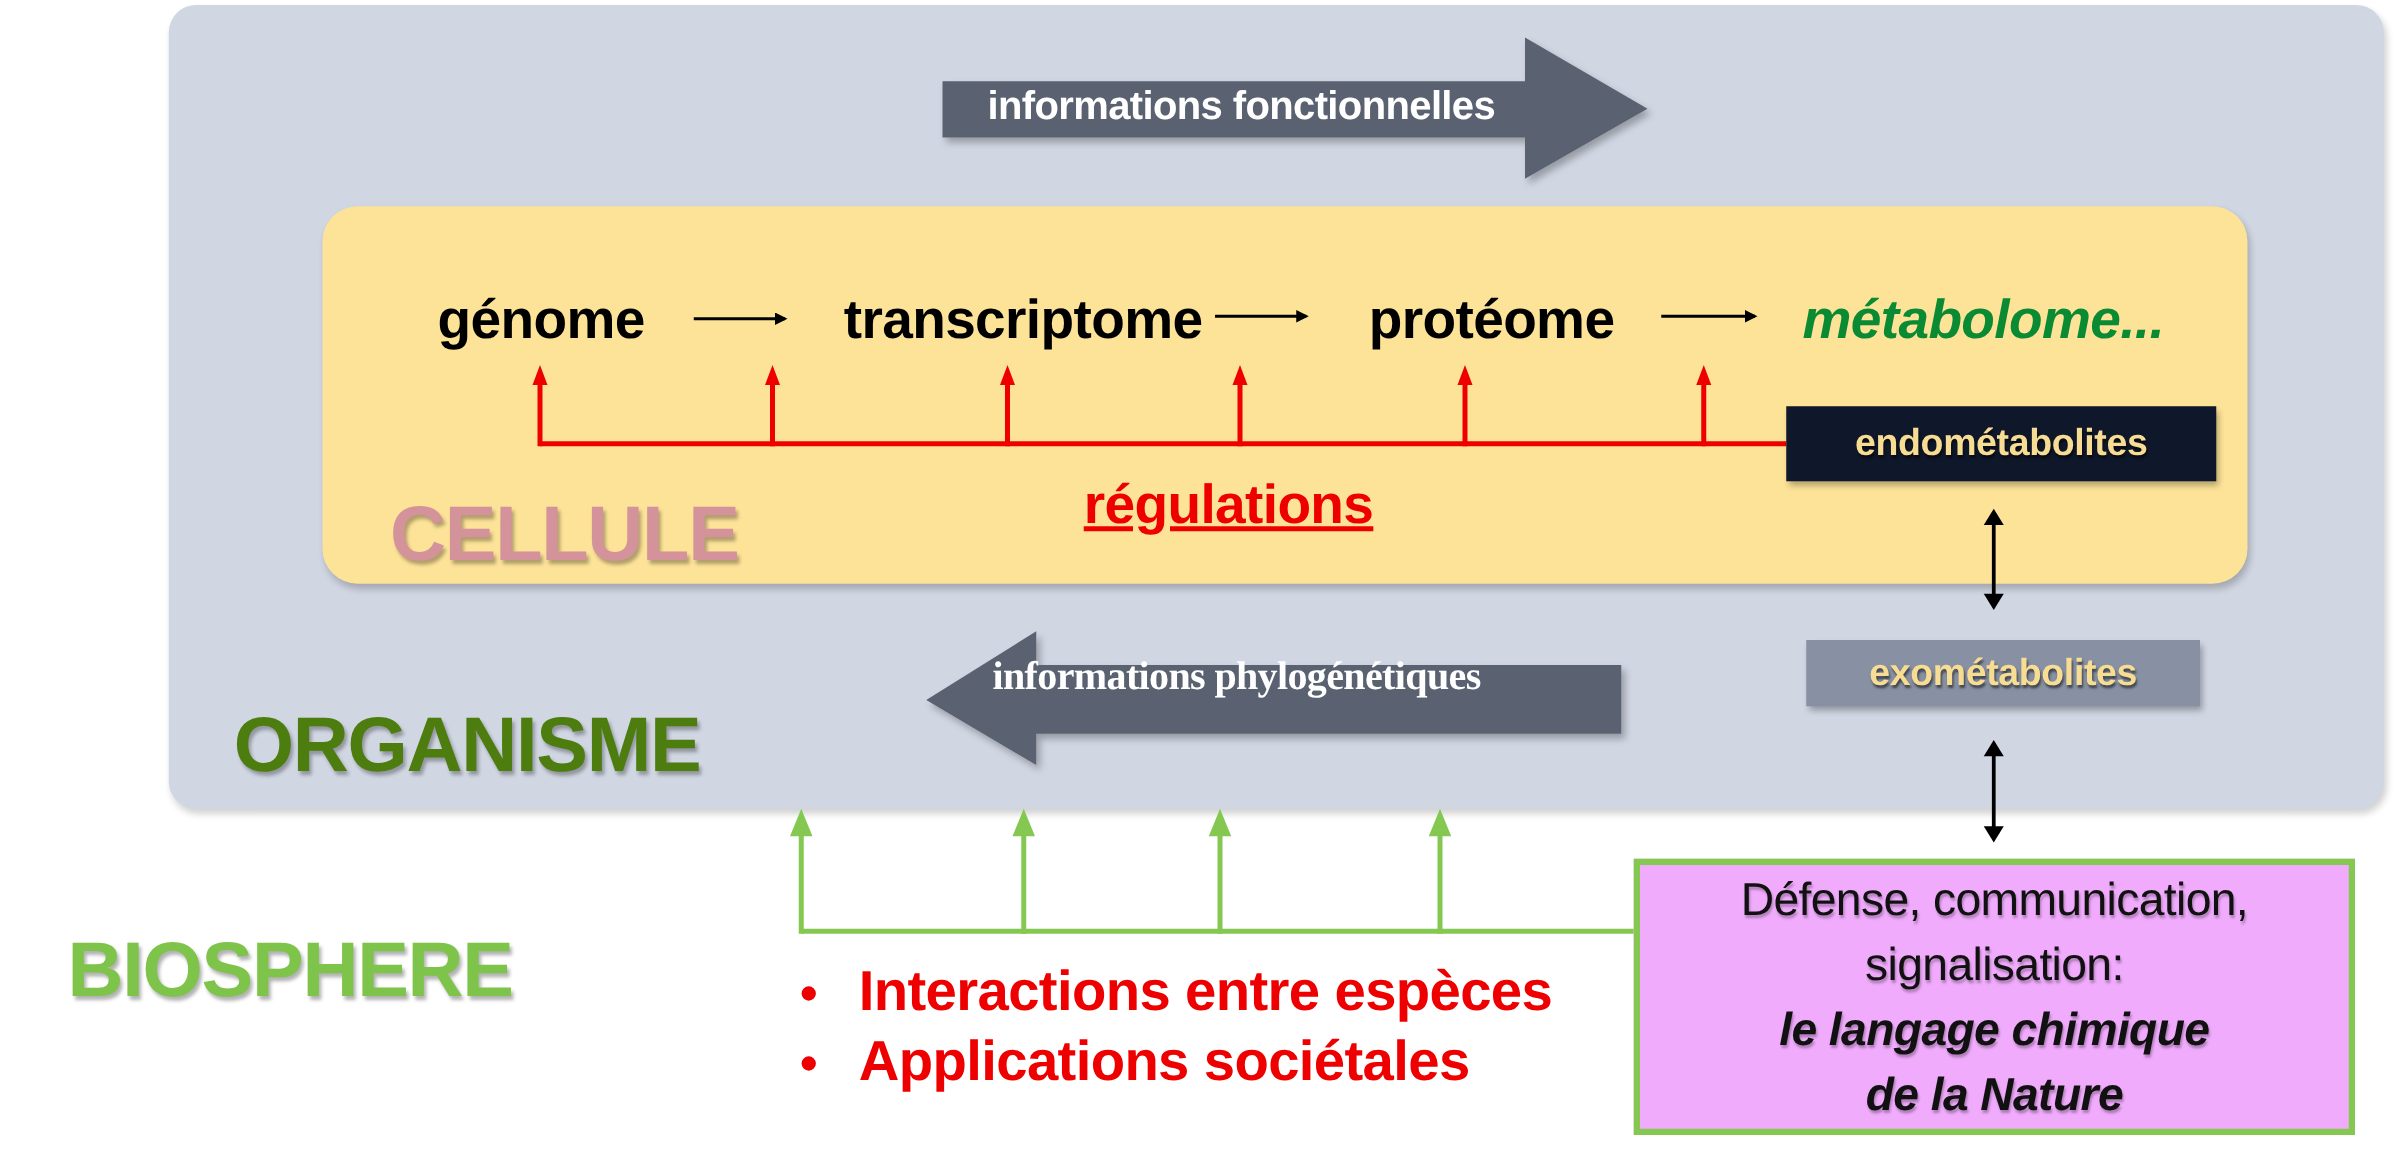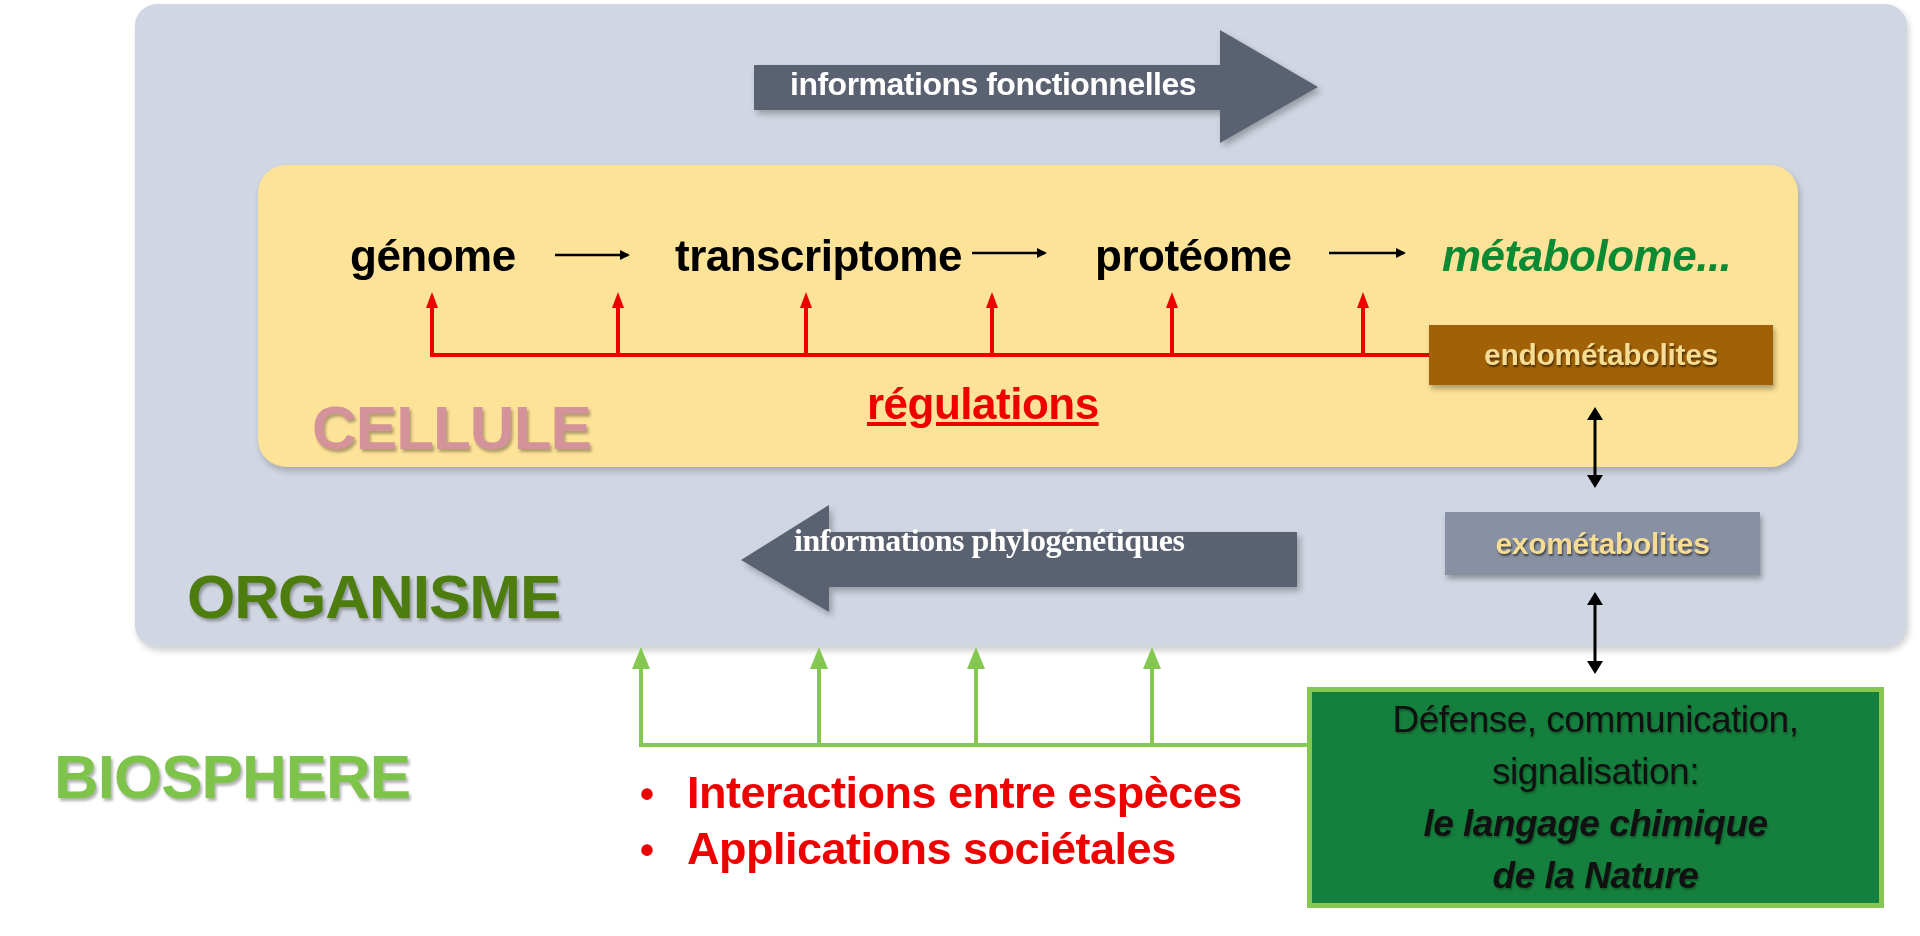--- a/index.html
+++ b/index.html
@@ -39,29 +39,29 @@
       letter-spacing: -0.5px;
     }
     .arrow-label {
       font-weight: bold; font-size: 32px; color: #ffffff; white-space: nowrap; line-height: 1;
       letter-spacing: -0.5px;
     }
     .metab-box {
       display: flex; align-items: center; justify-content: center;
       box-shadow: 2px 4px 5px rgba(0,0,0,0.30);
     }
-    .endo-box { left: 1429px; top: 325px; width: 344px; height: 60px; background: #a16207; }
-    .exo-box { left: 1445px; top: 512px; width: 315px; height: 63px; background: #8891a3; }
+    .endo-box { left: 1429px; top: 325px; width: 344px; height: 60px; background: #0f172a; }
+    .exo-box { left: 1445px; top: 512px; width: 315px; height: 53px; background: #8891a3; }
     .metab-label {
       font-weight: bold; font-size: 30px; color: #f7dd94; white-space: nowrap;
       text-shadow: 1px 2px 2px rgba(0,0,0,0.55); letter-spacing: -0.3px;
     }
     .nature-box {
       left: 1307px; top: 687px; width: 577px; height: 221px; box-sizing: border-box;
-      border: 5px solid #84c851; background: #15803d;
+      border: 5px solid #84c851; background: #f0abfc;
       display: flex; flex-direction: column; align-items: center; justify-content: center;
       text-align: center;
     }
     .nature-line {
       font-size: 37px; line-height: 52px; color: #111; white-space: nowrap;
       text-shadow: 1px 2px 2px rgba(0,0,0,0.28); letter-spacing: -0.5px;
     }
     .nature-line.em { font-weight: bold; font-style: italic; }
     .bullets { left: 640px; top: 770px; }
     .bullet-item {

